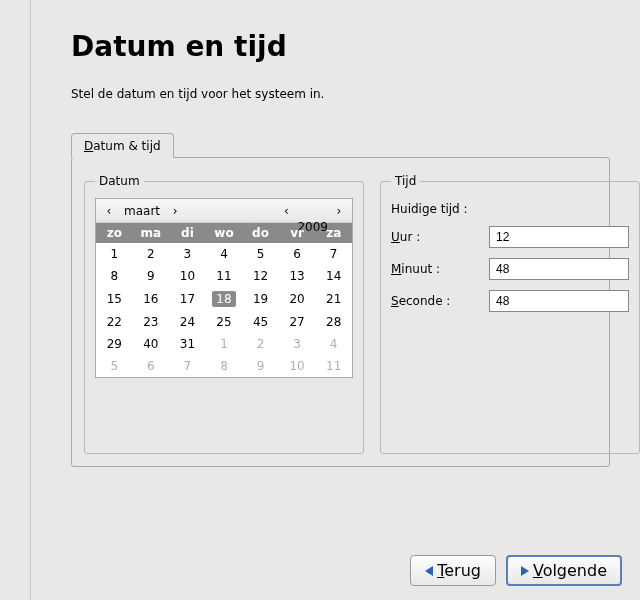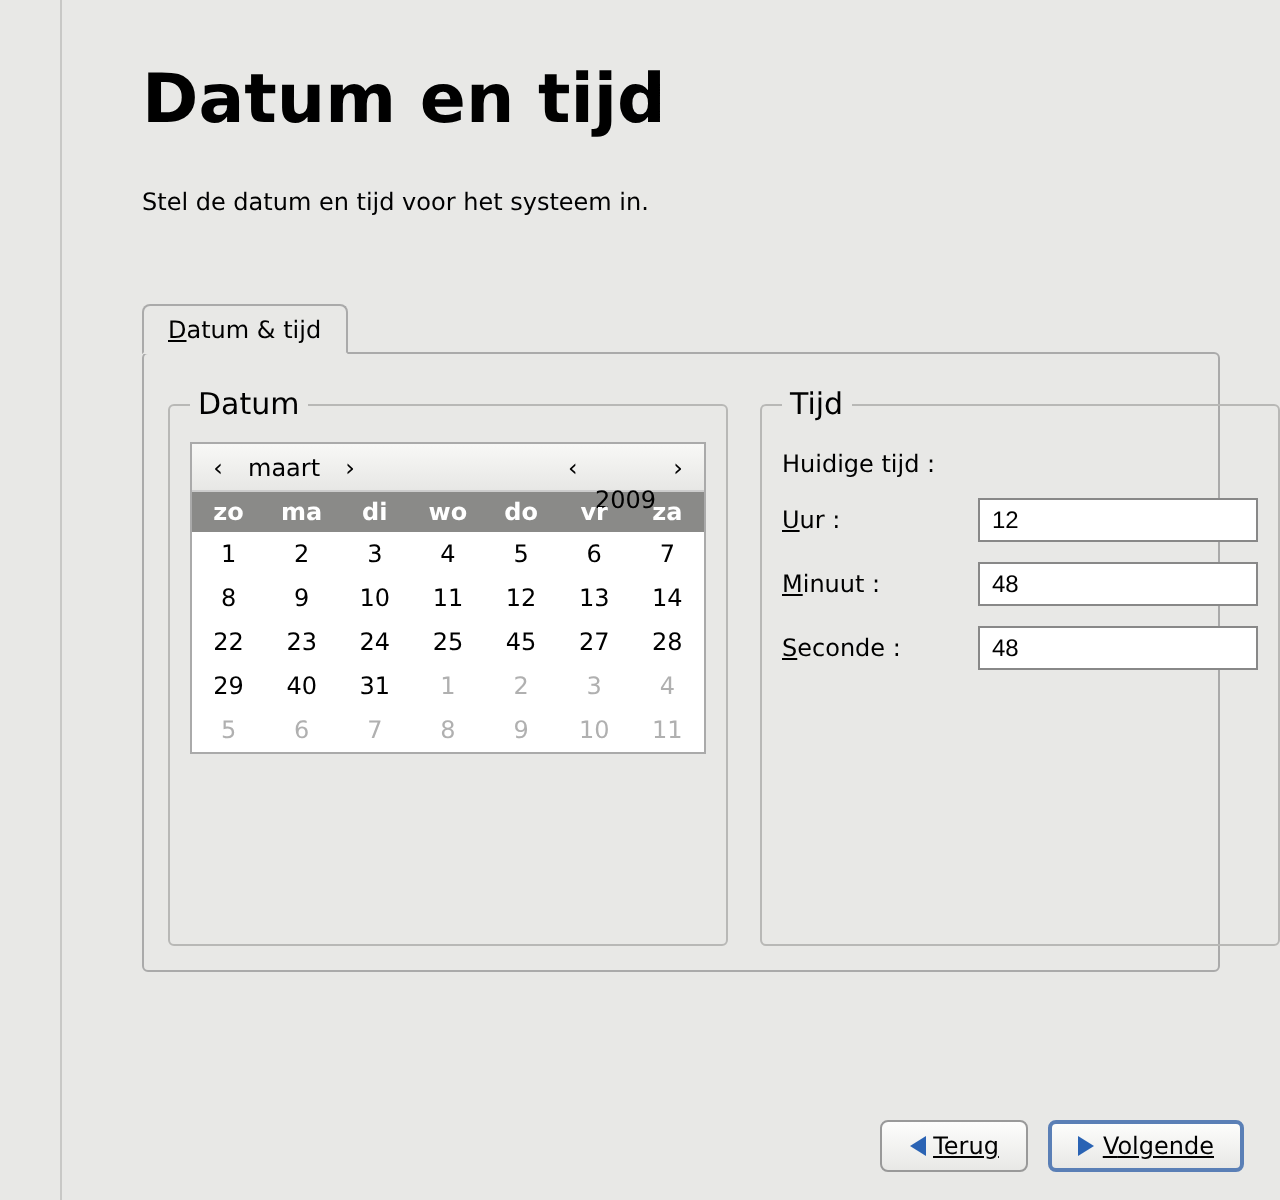--- a/index.html
+++ b/index.html
@@ -21,26 +21,26 @@
     top: 0;
     right: 0;
     bottom: 0;
     background: #e8e8e6;
     border-left: 1px solid #c8c8c6;
   }
   .content {
     padding: 20px 30px 0 40px;
   }
   .title {
-    font-size: 34px;
+    font-size: 28px;
     font-weight: bold;
     margin: 10px 0 24px 0;
   }
   .subtitle {
-    margin-bottom: 24px;
+    margin-bottom: 12px;
   }
   .tabs {
     display: flex;
     align-items: flex-end;
     position: relative;
     z-index: 2;
   }
   .tab {
     padding: 5px 12px 4px 12px;
     border: 1px solid #aaa;
@@ -69,21 +69,21 @@
     gap: 16px;
   }
   fieldset.group {
     border: 1px solid #b8b8b6;
     border-radius: 3px;
     padding: 10px 10px 10px 10px;
     margin: 0;
   }
   fieldset.group > legend {
     padding: 0 4px;
-    font-size: 15px;
+    font-size: 12px;
   }
   .grp-left { flex: 0 0 280px; }
   .grp-right { flex: 1; }
 
   
   .cal-wrap {
     background: #fff;
     border: 1px solid #aaa;
     width: 258px;
   }
@@ -181,22 +181,21 @@
   }
   .btn {
     display: flex;
     align-items: center;
     gap: 4px;
     padding: 5px 14px;
     border: 1px solid #999;
     border-radius: 4px;
     background: linear-gradient(#fdfdfc, #e8e8e6);
     cursor: pointer;
-    font-size: 12px;
-    text-decoration: underline;
+    font-size: 16px;
   }
   .btn.default {
     border: 2px solid #5a7fb6;
     padding: 4px 13px;
     text-align: right;
   }
   .arrow-left, .arrow-right {
     width: 0; height: 0;
     border-top: 5px solid transparent;
     border-bottom: 5px solid transparent;
@@ -258,20 +257,29 @@
                 <tr>
                   <td>8</td>
                   <td>9</td>
                   <td>10</td>
                   <td>11</td>
                   <td>12</td>
                   <td>13</td>
                   <td>14</td>
                 </tr>
                 <tr>
+                  <td>15</td>
+                  <td>16</td>
+                  <td>17</td>
+                  <td class="sel"><span>18</span></td>
+                  <td>19</td>
+                  <td>20</td>
+                  <td>21</td>
+                </tr>
+                <tr>
                   <td>22</td>
                   <td>23</td>
                   <td>24</td>
                   <td>25</td>
                   <td>45</td>
                   <td>27</td>
                   <td>28</td>
                 </tr>
                 <tr>
                   <td>29</td>

